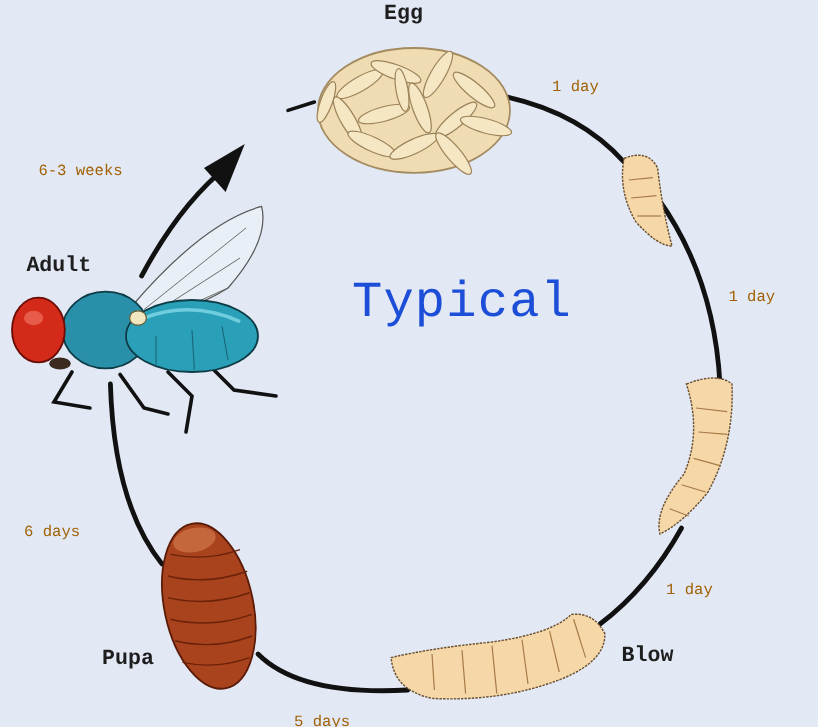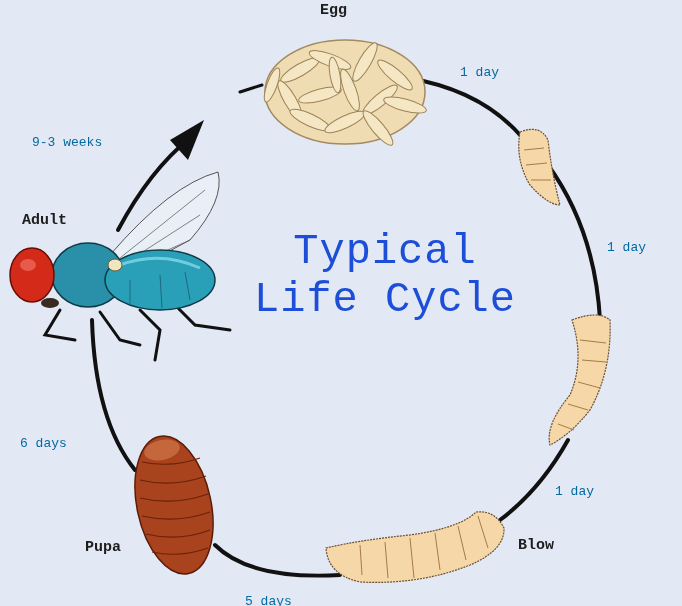--- a/index.html
+++ b/index.html
@@ -1,20 +1,20 @@
 <!DOCTYPE html>
 <html><head>
 <meta charset="utf-8">
 <style>
   html, body { margin: 0; padding: 0; }
   body { width: 682px; height: 606px; overflow: hidden; background: #e2e8f4; position: relative; font-family: "Liberation Mono", "DejaVu Sans Mono", monospace; }
   .canvas { position: absolute; left: 0; top: 0; width: 682px; height: 606px; }
   .label { position: absolute; color: #222; white-space: nowrap; font-family: "Liberation Mono", "DejaVu Sans Mono", monospace; }
-  .stage { font-size: 15px; font-weight: bold; color: #1e1e1e; }
-  .dur { font-size: 13px; color: #0369a1; }
+  .stage { font-size: 18px; font-weight: bold; color: #1e1e1e; }
+  .dur { font-size: 13px; color: #a16207; }
   .title { position: absolute; left: 230px; top: 228px; width: 310px; text-align: center; font-family: "Liberation Mono", "DejaVu Sans Mono", monospace; font-size: 42px; line-height: 48px; color: #1d4ed8; letter-spacing: 1px; }
   .title div { display: block; }
 </style>
 </head>
 <body>
 
 <svg class="canvas" viewBox="0 0 682 606" xmlns="http://www.w3.org/2000/svg">
 
   <g fill="none" stroke="#111" stroke-width="4" stroke-linecap="round">
     <path d="M408 78 Q 480 90 520 135"></path>
@@ -113,26 +113,25 @@
     <ellipse cx="115" cy="265" rx="7" ry="6" fill="#f0e6c0" stroke="#6b5a30" stroke-width="1"></ellipse>
 
     <ellipse cx="32" cy="275" rx="22" ry="27" fill="#d42a1a" stroke="#6a0d05" stroke-width="1.5"></ellipse>
     <ellipse cx="28" cy="265" rx="8" ry="6" fill="#f07060" opacity="0.7"></ellipse>
     <ellipse cx="50" cy="303" rx="9" ry="5" fill="#3a2a20"></ellipse>
   </g>
 </svg>
 
 <div class="title">
   <div>Typical</div>
-  <div>Life Cycle</div>
 </div>
 
 <div class="label stage" style="left:320px; top:2px;">Egg</div>
 <div class="label stage" style="left:518px; top:537px;">Blow</div>
 <div class="label stage" style="left:85px; top:539px;text-align:right;">Pupa</div>
 <div class="label stage" style="left:22px; top:212px;">Adult</div>
 
 <div class="label dur" style="left:460px; top:65px;">1 day</div>
 <div class="label dur" style="left:607px; top:240px;">1 day</div>
 <div class="label dur" style="left:555px; top:484px;">1 day</div>
 <div class="label dur" style="left:245px; top:594px;">5 days</div>
 <div class="label dur" style="left:20px; top:436px;">6 days</div>
-<div class="label dur" style="left:32px; top:135px;">9-3 weeks</div>
+<div class="label dur" style="left:32px; top:135px;">6-3 weeks</div>
 
 </body></html>

